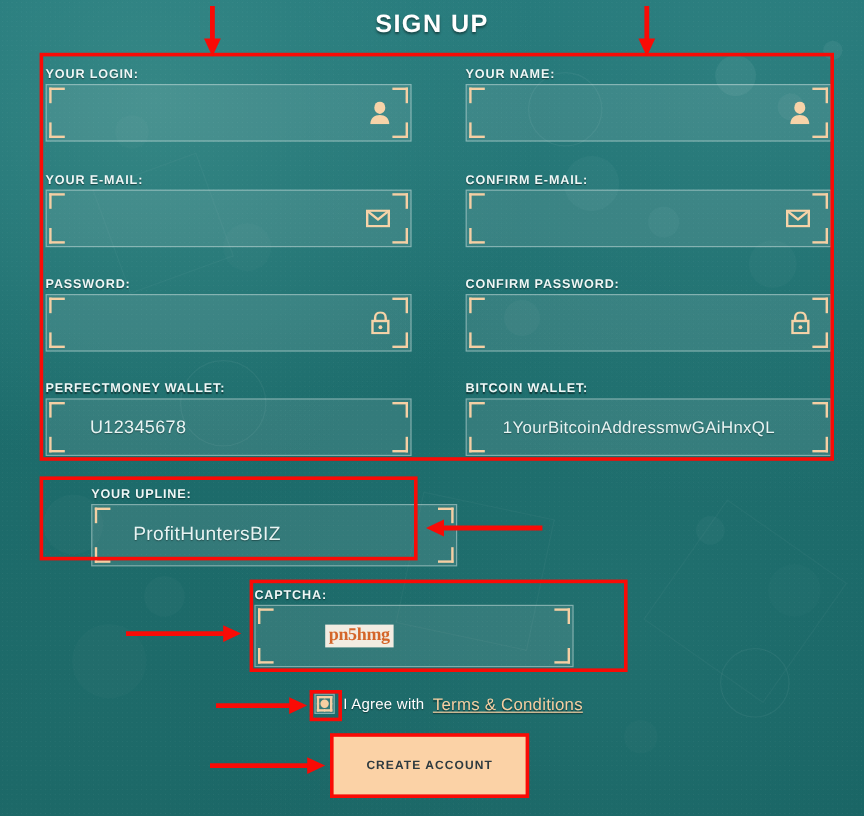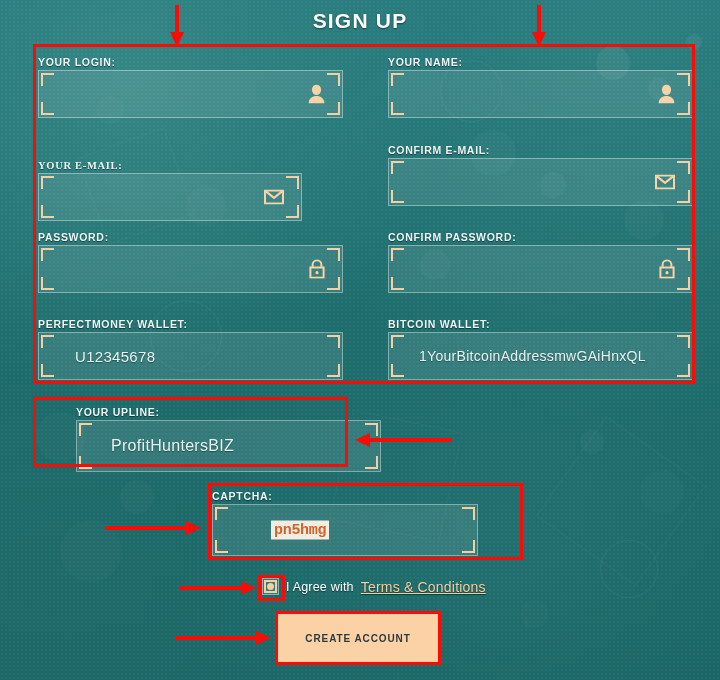--- a/index.html
+++ b/index.html
@@ -127,21 +127,21 @@
 
   
   .captcha-img {
     position: absolute;
     left: 58px;
     top: 50%;
     transform: translateY(-50%);
     background: #f2ece2;
     padding: 1px 3px;
     color: #d4652a;
-    font-family: Liberation Mono, monospace;
+    font-family: Liberation Serif, serif;
     font-size: 15px;
     font-weight: bold;
     letter-spacing: -.3px;
     line-height: 17px;
   }
 
   
   .agree-row {
     position: absolute;
     left: 262px;
@@ -280,21 +280,21 @@
       <span class="input-value"></span>
       <span class="field-icon">
         <svg width="17" height="19" viewBox="0 0 17 19">
             <ellipse cx="8.5" cy="5.2" rx="4.6" ry="5.2" fill="#f7d3a8"></ellipse>
             <path d="M0.6 19c0-5.0 3.6-7.6 7.9-7.6s7.9 2.6 7.9 7.6z" fill="#f7d3a8"></path>
           </svg>
       </span>
     </div>
   </div>
 
-  <div class="field" style="left:38px;top:160px;width:264px;font-family:Liberation Serif, serif;">
+  <div class="field" style="left:38px;top:144px;width:305px;">
     <div class="field-label">YOUR E-MAIL:</div>
     <div class="input-box">
       <span class="corner tl"></span>
       <span class="corner tr"></span>
       <span class="corner bl"></span>
       <span class="corner br"></span>
       <span class="input-value"></span>
       <span class="field-icon">
         <svg width="20" height="15" viewBox="0 0 20 15">
             <rect x="1" y="1" width="18" height="13" fill="none" stroke="#f7d3a8" stroke-width="2"></rect>

